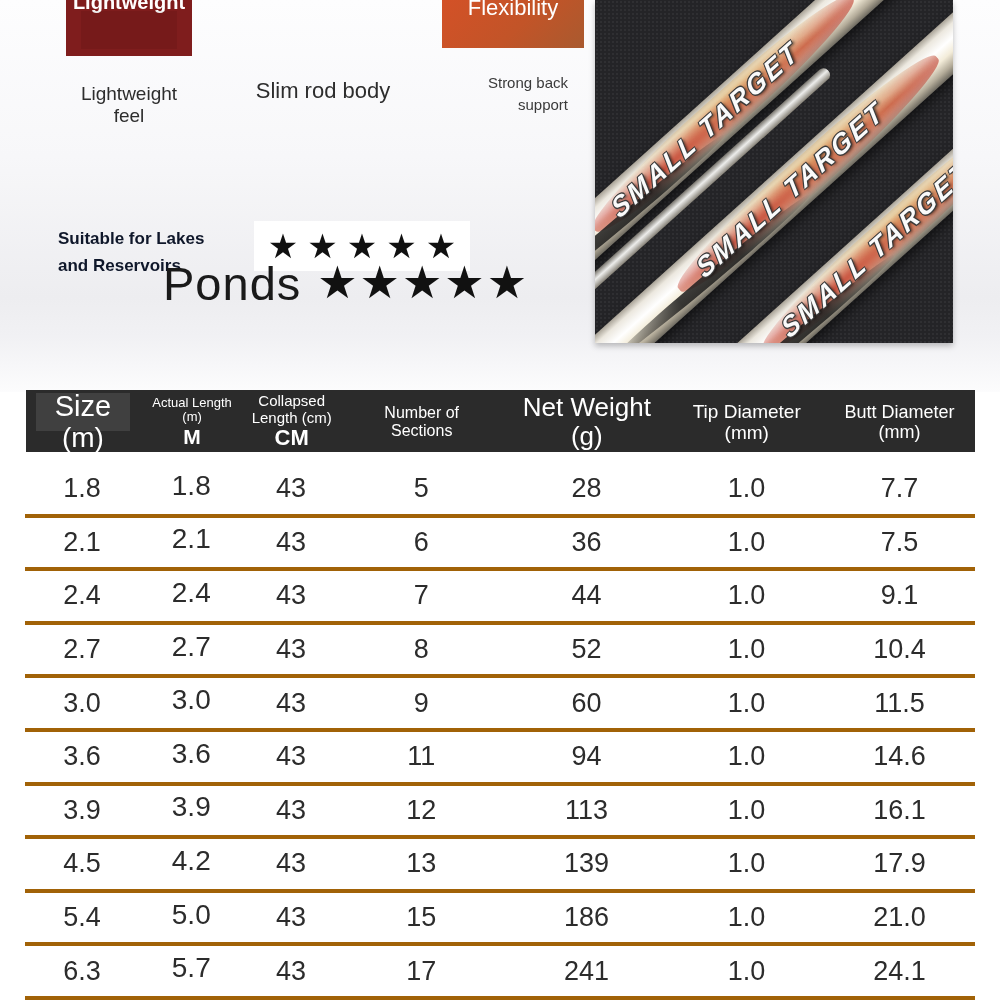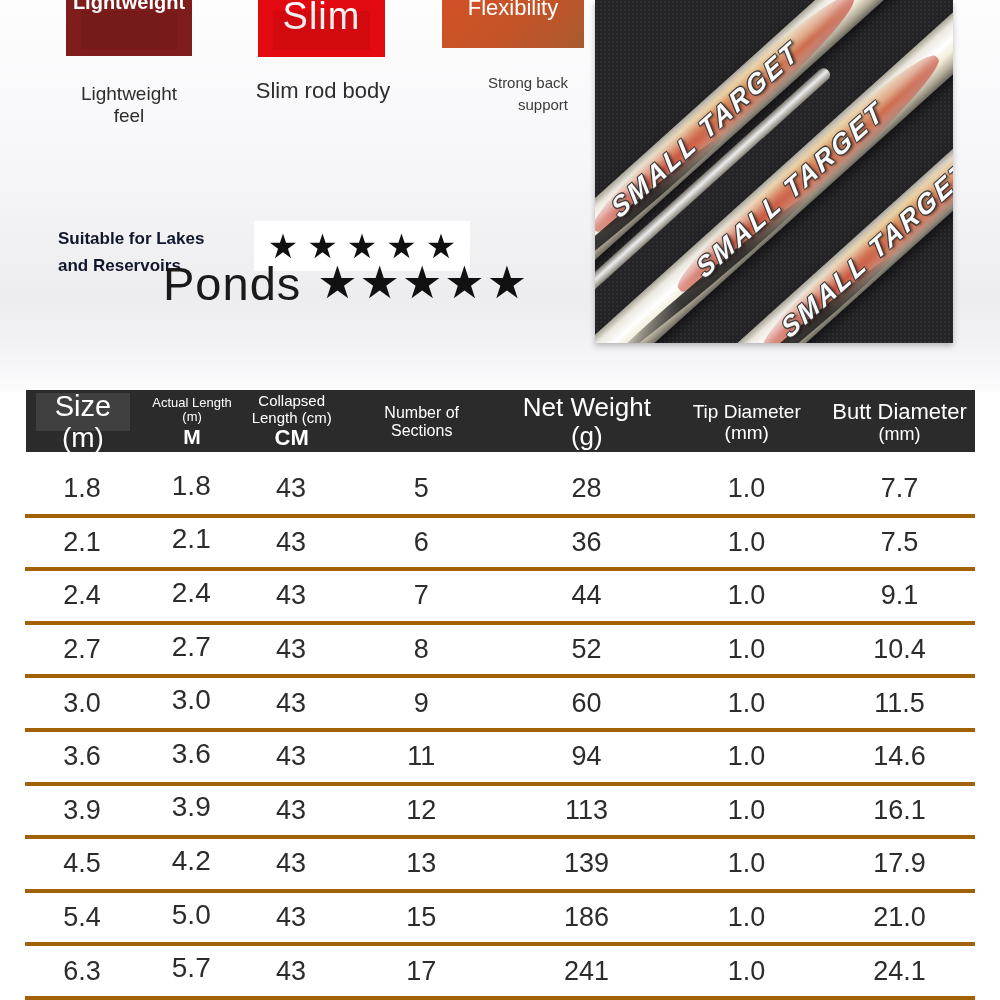--- a/index.html
+++ b/index.html
@@ -68,43 +68,39 @@
     display:grid; grid-template-columns:12% 11% 10% 17.4% 17.4% 16.3% 15.9%; color:#fff; }
   .size-patch { position:absolute; left:10px; top:3px; width:94px; height:38px; background:#404040; }
   .hcell { position:relative; display:flex; flex-direction:column; align-items:center; justify-content:center;
     text-align:center; line-height:1.12; z-index:1; }
   .h1 .line-top { font-size:29px; } .h1 .line-bottom { font-size:28px; }
   .h2 .line-top { font-size:13px; max-width:84px; } .h2 .line-bottom { font-size:21px; font-weight:700; }
   .h3 .line-top { font-size:15px; max-width:118px; } .h3 .line-bottom { font-size:22px; font-weight:700; }
   .h4 .line-top { font-size:16px; max-width:112px; }
   .h5 .line-top { font-size:26px; } .h5 .line-bottom { font-size:26px; }
   .h6 .line-top { font-size:19px; } .h6 .line-bottom { font-size:19px; }
-  .h7 .line-top { font-size:22px; } .h7 .line-bottom { font-size:18px; }
+  .h7 .line-top { font-size:18px; } .h7 .line-bottom { font-size:18px; }
 
   .spec-body { position:absolute; left:25px; top:464px; width:950px; }
   .spec-row { display:grid; grid-template-columns:12% 11% 10% 17.4% 17.4% 16.3% 15.9%;
     height:53.6px; border-bottom:4px solid #a16207; }
   .cell { display:flex; align-items:center; justify-content:center; font-size:27px; color:#2c2c2c; }
   .cell.c1 { font-size:28px; transform:translateY(-3px); }
 </style>
 </head>
 <body>
 
 <div id="stage">
 
   <div class="top-bg"></div>
 
   <div class="badge-box badge1">
     <div class="badge-inner-shade"></div>
     <span class="badge-label">Lightweight</span>
   </div>
-  <div class="badge-box badge2">
-    <div class="badge-inner-shade"></div>
-    <span class="badge-label">Slim</span>
-  </div>
   <div class="badge-box badge3">
     <span class="badge-label">Flexibility</span>
   </div>
 
   <div class="caption cap1">Lightweight feel</div>
   <div class="caption cap3">Strong back support</div>
   <div class="caption cap2">Slim rod body</div>
 
   <div class="suit-label">Suitable for Lakes and Reservoirs</div>
   <div class="stars-small">★★★★★</div>

